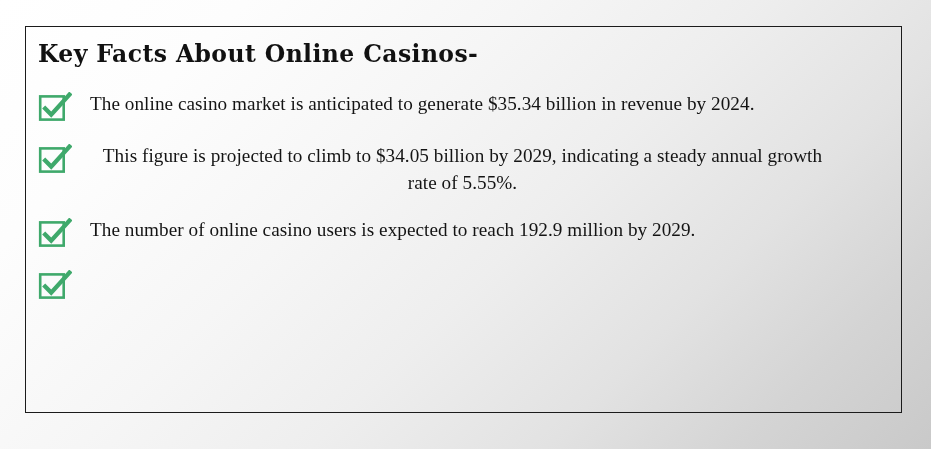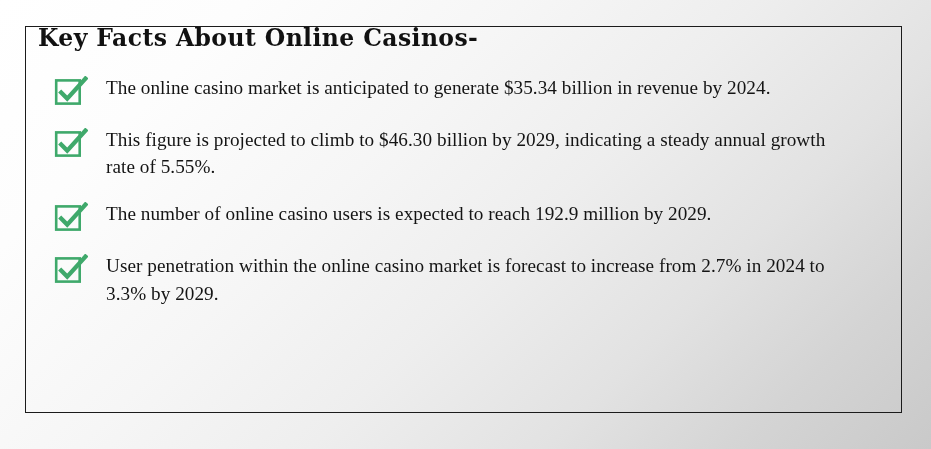--- a/index.html
+++ b/index.html
@@ -37,39 +37,40 @@
     width: 877px;
     height: 387px;
     box-sizing: border-box;
     border: 1.4px solid #1b1b1b;
     background: transparent;
   }
 
   #card-inner {
     position: absolute;
     left: 38px;
-    top: 26px;
+    top: 42px;
     right: 20px;
   }
 
   #page-title {
     font-family: "DejaVu Serif", "Liberation Serif", serif;
     font-weight: bold;
     font-size: 23.5px;
     letter-spacing: 0.4px;
     color: #111111;
     margin: 0 0 22px 0;
     line-height: 1.1;
     white-space: nowrap;
   }
 
   #facts-list {
     list-style: none;
-    margin: 16px;
+    margin: 0;
     padding: 0;
+    text-align: center;
   }
 
   .fact-item {
     display: flex;
     align-items: flex-start;
     margin-bottom: 20px;
   }
   .fact-item:last-child {
     margin-bottom: 0;
   }
@@ -114,38 +115,37 @@
         <span class="fact-text">The online casino market is anticipated to generate $35.34 billion in revenue by 2024.</span>
       </li>
 
       <li class="fact-item">
         <span class="check-icon-wrap">
           <svg class="check-icon" viewBox="0 0 34 30" xmlns="http://www.w3.org/2000/svg">
             <rect x="2.2" y="4.4" width="23.5" height="23.2" fill="none" stroke="#3fa96b" stroke-width="2.6"></rect>
             <path d="M7.2 16.6 L13.2 22.6 L31.4 2.6" fill="none" stroke="#3fa96b" stroke-width="4.3" stroke-linecap="square" stroke-linejoin="miter"></path>
           </svg>
         </span>
-        <span class="fact-text">This figure is projected to climb to $46.30 billion by 2029, indicating a steady annual growth rate of 5.55%.</span>
+        <span class="fact-text">This figure is projected to climb to $34.05 billion by 2029, indicating a steady annual growth rate of 5.55%.</span>
       </li>
 
       <li class="fact-item">
         <span class="check-icon-wrap">
           <svg class="check-icon" viewBox="0 0 34 30" xmlns="http://www.w3.org/2000/svg">
             <rect x="2.2" y="4.4" width="23.5" height="23.2" fill="none" stroke="#3fa96b" stroke-width="2.6"></rect>
             <path d="M7.2 16.6 L13.2 22.6 L31.4 2.6" fill="none" stroke="#3fa96b" stroke-width="4.3" stroke-linecap="square" stroke-linejoin="miter"></path>
           </svg>
         </span>
         <span class="fact-text">The number of online casino users is expected to reach 192.9 million by 2029.</span>
       </li>
 
       <li class="fact-item">
         <span class="check-icon-wrap">
           <svg class="check-icon" viewBox="0 0 34 30" xmlns="http://www.w3.org/2000/svg">
             <rect x="2.2" y="4.4" width="23.5" height="23.2" fill="none" stroke="#3fa96b" stroke-width="2.6"></rect>
             <path d="M7.2 16.6 L13.2 22.6 L31.4 2.6" fill="none" stroke="#3fa96b" stroke-width="4.3" stroke-linecap="square" stroke-linejoin="miter"></path>
           </svg>
         </span>
-        <span class="fact-text">User penetration within the online casino market is forecast to increase from 2.7% in 2024 to 3.3% by 2029.</span>
       </li>
 
     </ul>
   </div>
 </div>
 
 </body></html>

